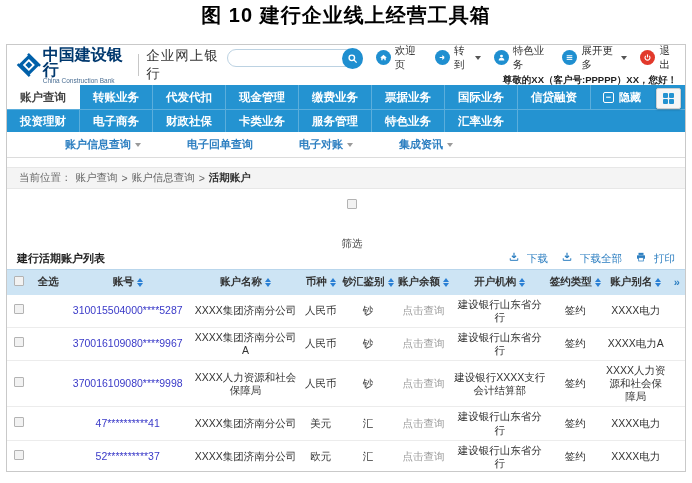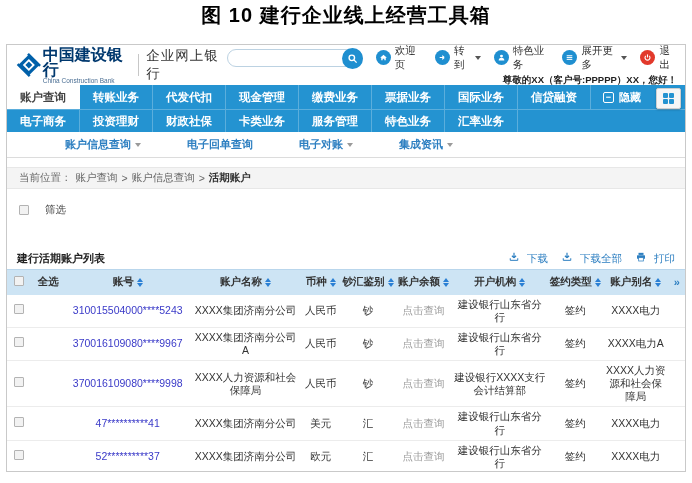--- a/index.html
+++ b/index.html
@@ -54,21 +54,21 @@
   .subnav-item { display:flex; align-items:center; gap:4px; font-size:11px; font-weight:bold;
     color:#2d7fc1; cursor:pointer; }
   .subnav-caret { width:0; height:0; border:3.5px solid transparent; border-top:4px solid #9a9a9a; margin-top:4px; }
 
   .gap8 { height:9px; background:#fff; }
   .crumbbar { height:22px; background:#f4f4f4; border-top:1px solid #e7e7e7; border-bottom:1px solid #e7e7e7;
     display:flex; align-items:center; padding-left:12px; font-size:10.5px; color:#666; gap:4px; }
   .crumbbar .cur { font-weight:bold; color:#333; }
   .crumb-link { color:#666; cursor:pointer; }
 
-  .filter-row { height:22px; margin-top:10px; display:flex; align-items:center; gap:16px; padding-left:12px; }
+  .filter-row { height:22px; margin-top:10px; display:flex; align-items:center; gap:28px; padding-left:12px;flex-direction:column; }
   .cb { width:10px; height:10px; border:1px solid #b3b3b3; background:#f2f2f2; display:inline-block;
     border-radius:1px; cursor:pointer; flex:0 0 auto; }
   .filter-label { font-size:10.5px; color:#444; }
 
   .list-head { height:24px; margin-top:24px; display:flex; align-items:flex-end; justify-content:space-between;
     padding:0 10px 3px 10px; }
   .list-title { font-size:11px; font-weight:bold; color:#222; }
   .toolbar { display:flex; gap:14px; }
   .tool-link { display:flex; gap:8px; font-size:10.5px; color:#2d7fc1; cursor:pointer; }
 
@@ -186,22 +186,22 @@
         <span class="nav-item">缴费业务</span>
         <span class="nav-item">票据业务</span>
         <span class="nav-item">国际业务</span>
         <span class="nav-item">信贷融资</span>
         <span class="hide-item">
           <span class="hide-box">−</span>
           <span>隐藏</span>
         </span>
       </div>
       <div class="nav-row nav-row2">
+        <span class="nav-item">投资理财</span>
         <span class="nav-item">电子商务</span>
-        <span class="nav-item">投资理财</span>
         <span class="nav-item">财政社保</span>
         <span class="nav-item">卡类业务</span>
         <span class="nav-item">服务管理</span>
         <span class="nav-item">特色业务</span>
         <span class="nav-item">汇率业务</span>
       </div>
       <div class="grid-btn">
         <span class="grid-glyph">
             <i></i>
             <i></i>
@@ -347,21 +347,21 @@
                   <i class="dn"></i>
                 </span>
               </span></th>
           <th class="more-th">»</th>
         </tr>
       </thead>
       <tbody>
         <tr>
           <td><span class="cb"></span></td>
             <td></td>
-          <td class="acct"><a>310015504000****5243</a></td>
+          <td class="acct"><a>310015504000****5287</a></td>
           <td>XXXX集团济南分公司</td>
           <td>人民币</td>
           <td>钞</td>
           <td class="gray"><span>点击查询</span></td>
           <td>建设银行山东省分行</td>
           <td>签约</td>
           <td>XXXX电力</td>
             <td></td>
         </tr>
         <tr>

